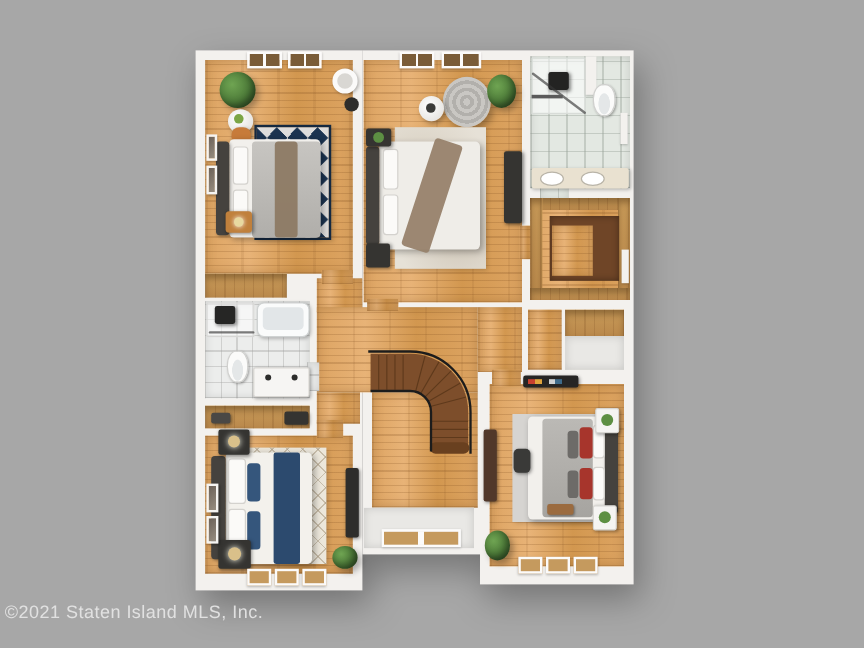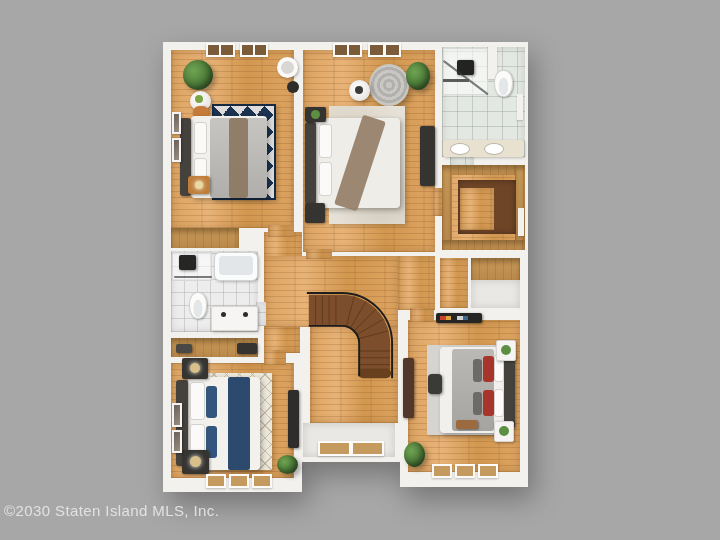--- a/index.html
+++ b/index.html
@@ -232,14 +232,14 @@
   <div class="darkf" style="left:403px;top:358px;width:11px;height:60px;background:#51382a;"></div>
   <div class="nst-white" style="left:496px;top:340px;width:20px;height:21px;"></div>
   <div class="dot" style="left:501px;top:345px;width:10px;height:10px;background:#5d8f43;"></div>
   <div class="nst-white" style="left:494px;top:421px;width:20px;height:21px;"></div>
   <div class="dot" style="left:499px;top:426px;width:10px;height:10px;background:#5d8f43;"></div>
   <div class="plantc" style="left:404px;top:442px;width:21px;height:25px;"></div>
   <div class="win p1" style="left:432px;top:464px;width:20px;height:14px;"></div>
   <div class="win p1" style="left:455px;top:464px;width:20px;height:14px;"></div>
   <div class="win p1" style="left:478px;top:464px;width:20px;height:14px;"></div>
 
-  <div class="watermark">©2030 Staten Island MLS, Inc.</div>
+  <div class="watermark">©2021 Staten Island MLS, Inc.</div>
 </div>
 
 </body></html>

